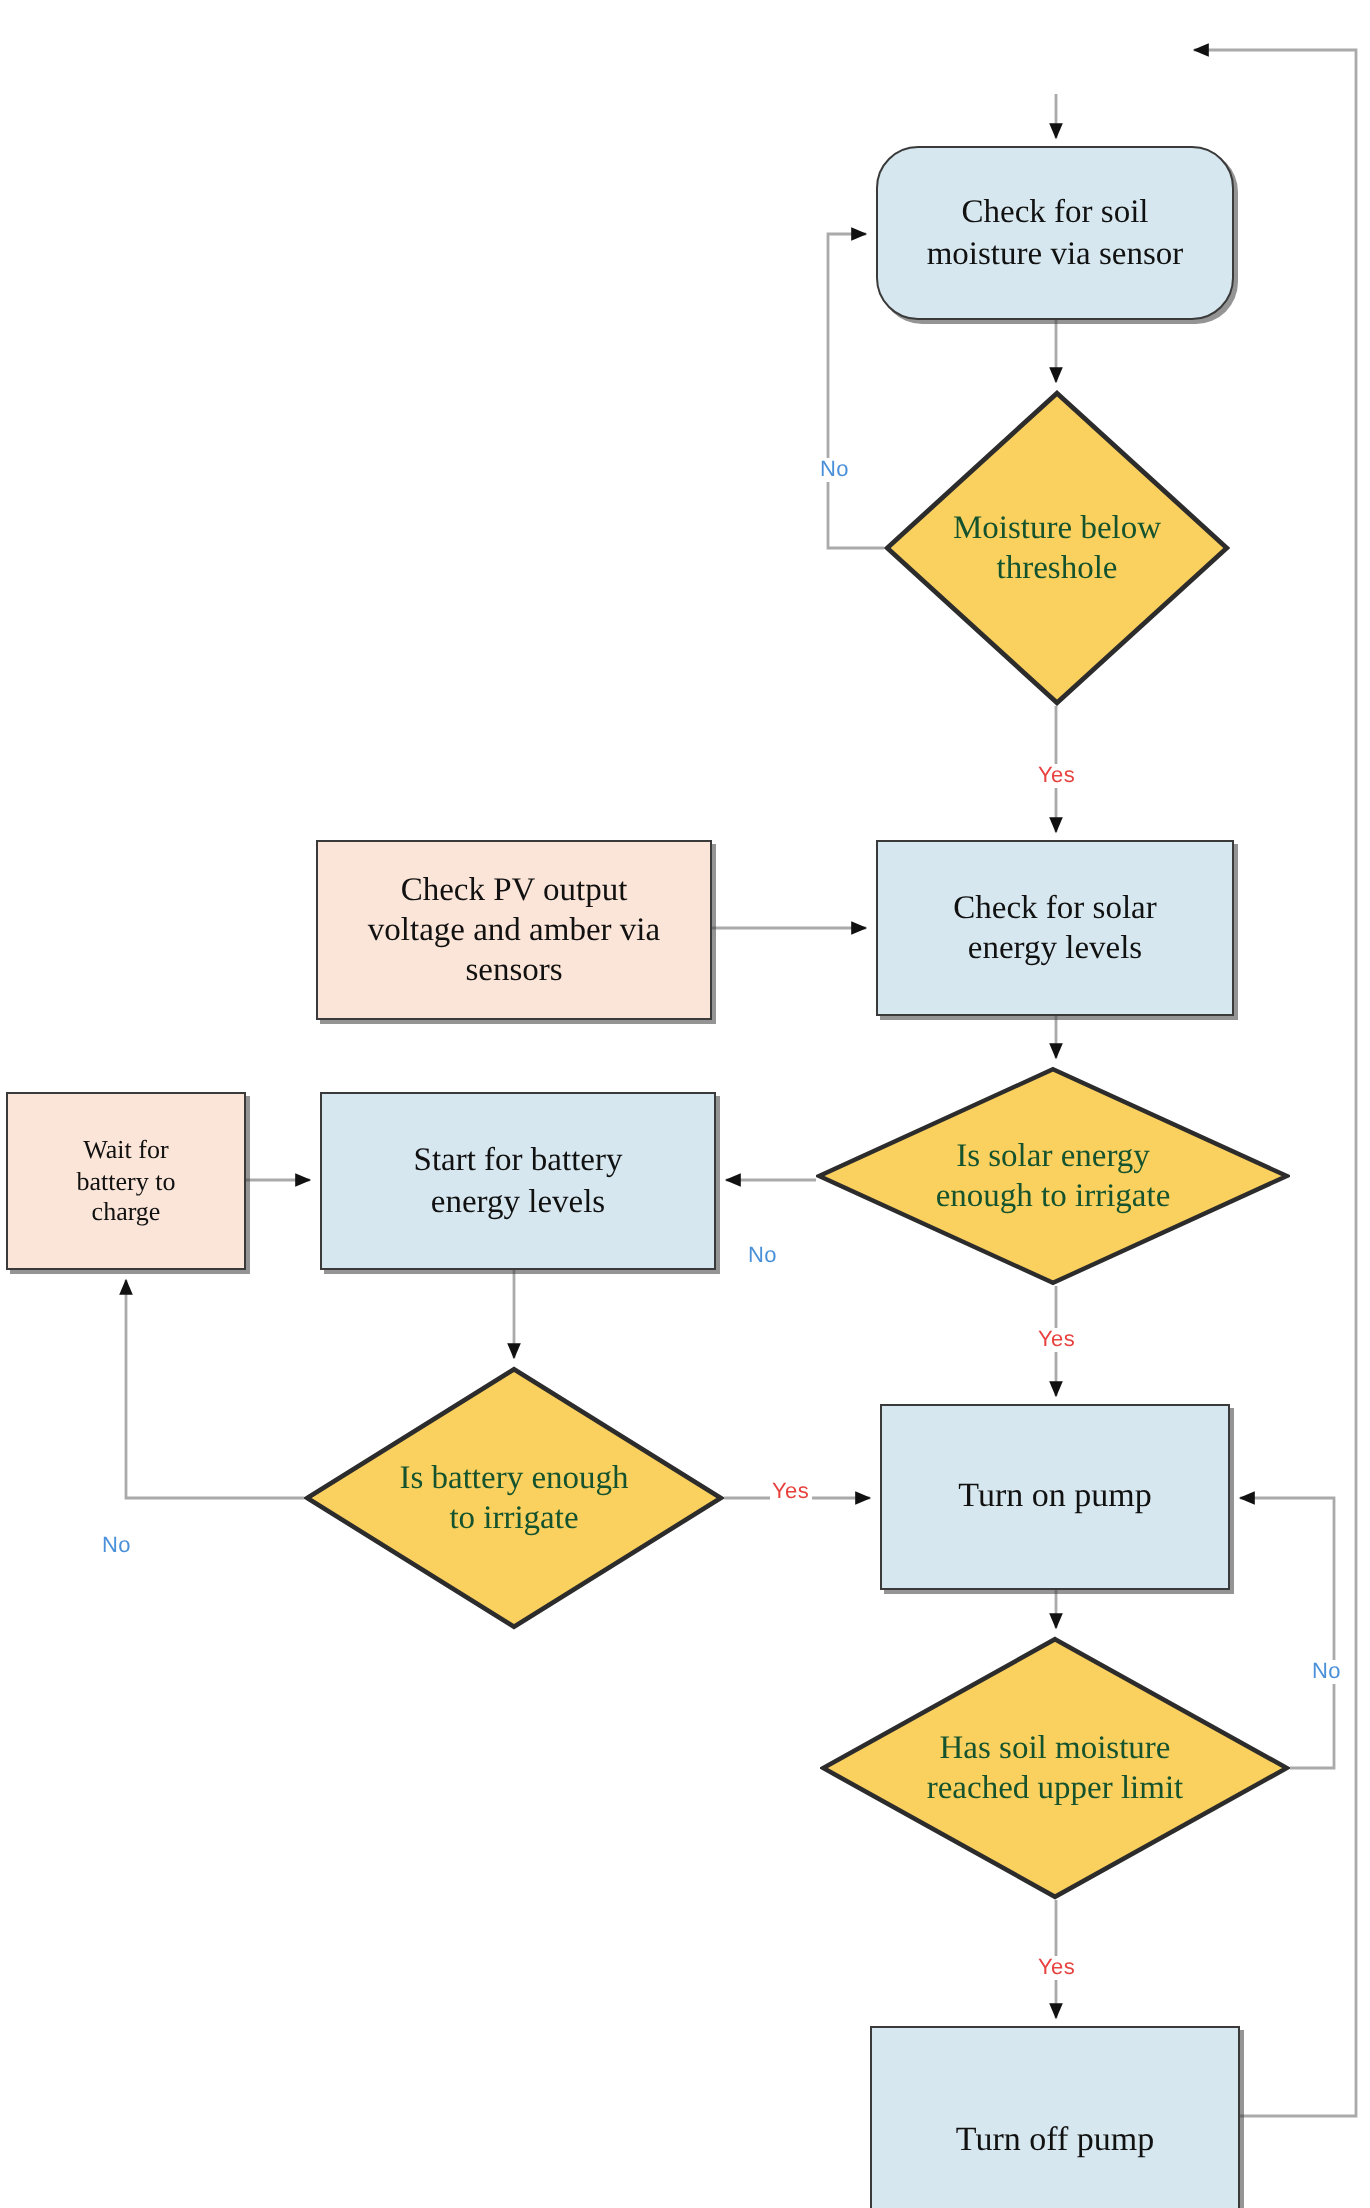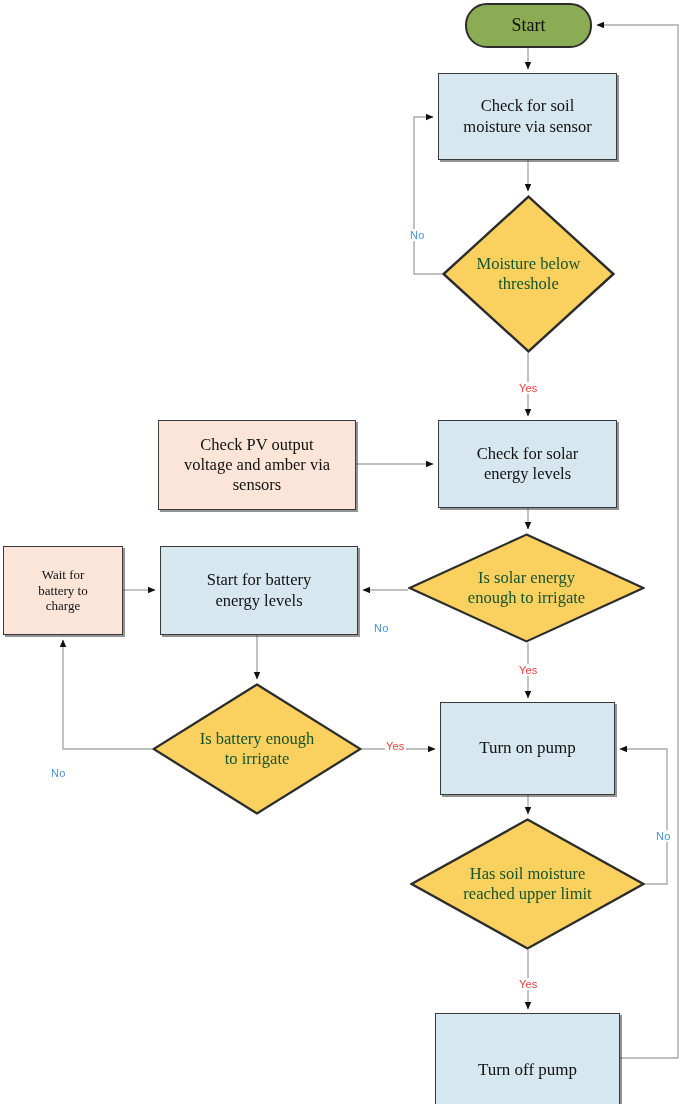--- a/index.html
+++ b/index.html
@@ -120,25 +120,22 @@
       <path d="M528,795 L528,814" marker-end="url(#arrowDark)"></path>
 
       <path d="M645,884 L667,884 L667,749 L620,749" marker-end="url(#arrowDark)"></path>
 
       <path d="M528,950 L528,1009" marker-end="url(#arrowDark)"></path>
 
       <path d="M620,1058 L678,1058 L678,25 L597,25" marker-end="url(#arrowDark)"></path>
     </g>
   </svg>
 
-  <div class="node terminator" style="left:465px; top:3px; width:127px; height:45px; font-size:18px;">
-    <span class="txt">Start</span>
-  </div>
-
-  <div class="node proc proc-blue" style="left:438px; top:73px; width:179px; height:87px; font-size:16.5px;">
+
+  <div class="node proc proc-blue" style="left:438px; top:73px; width:179px; height:87px; font-size:16.5px;border-radius:21px;">
     <span class="txt">Check for soil
 moisture via sensor</span>
   </div>
 
   <div class="diamond-wrap" style="left:442px; top:195px; width:173px; height:158px;">
     <svg class="dshape" viewBox="0 0 173 158" preserveAspectRatio="none" xmlns="http://www.w3.org/2000/svg">
       <polygon points="86.5,1.6 171.4,79 86.5,156.4 1.6,79" fill="#fad05f" stroke="#2c2c2c" stroke-width="2.4"></polygon>
     </svg>
     <span class="txt" style="font-size:16.5px; width:160px;">Moisture below
 threshole</span>

